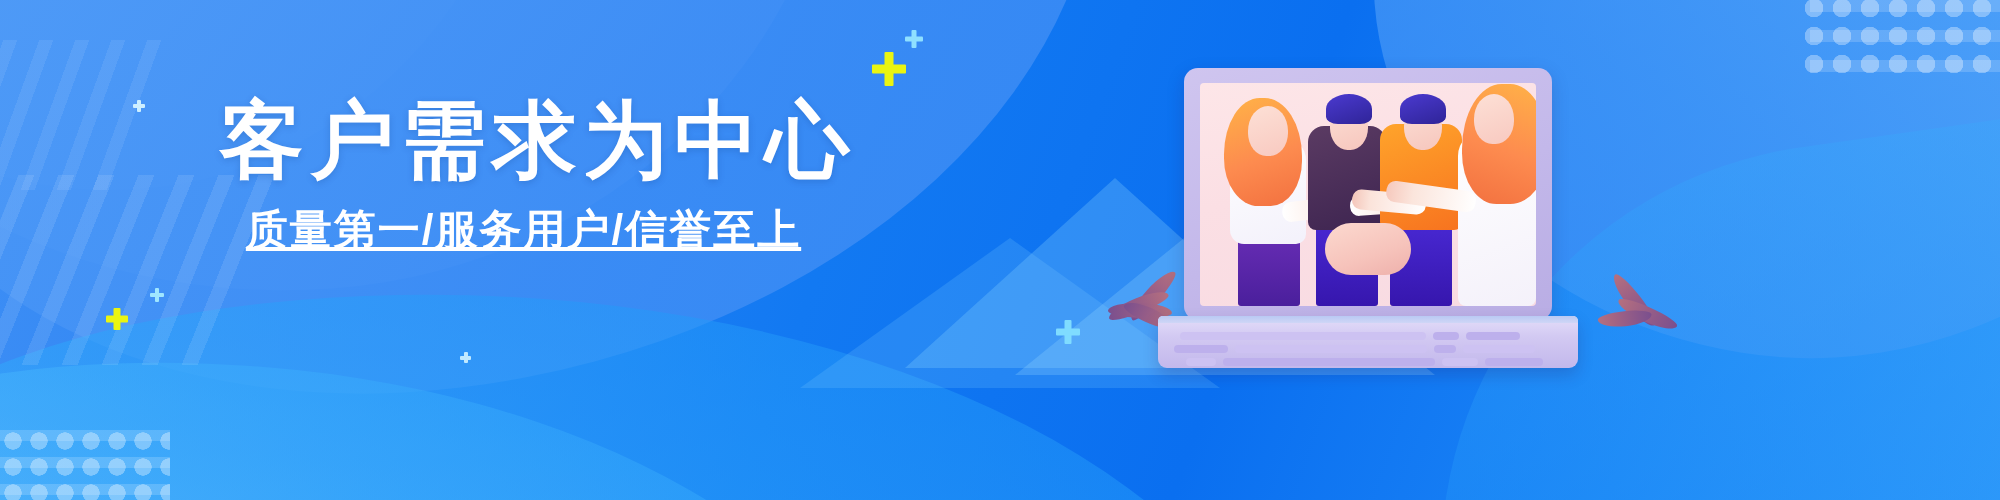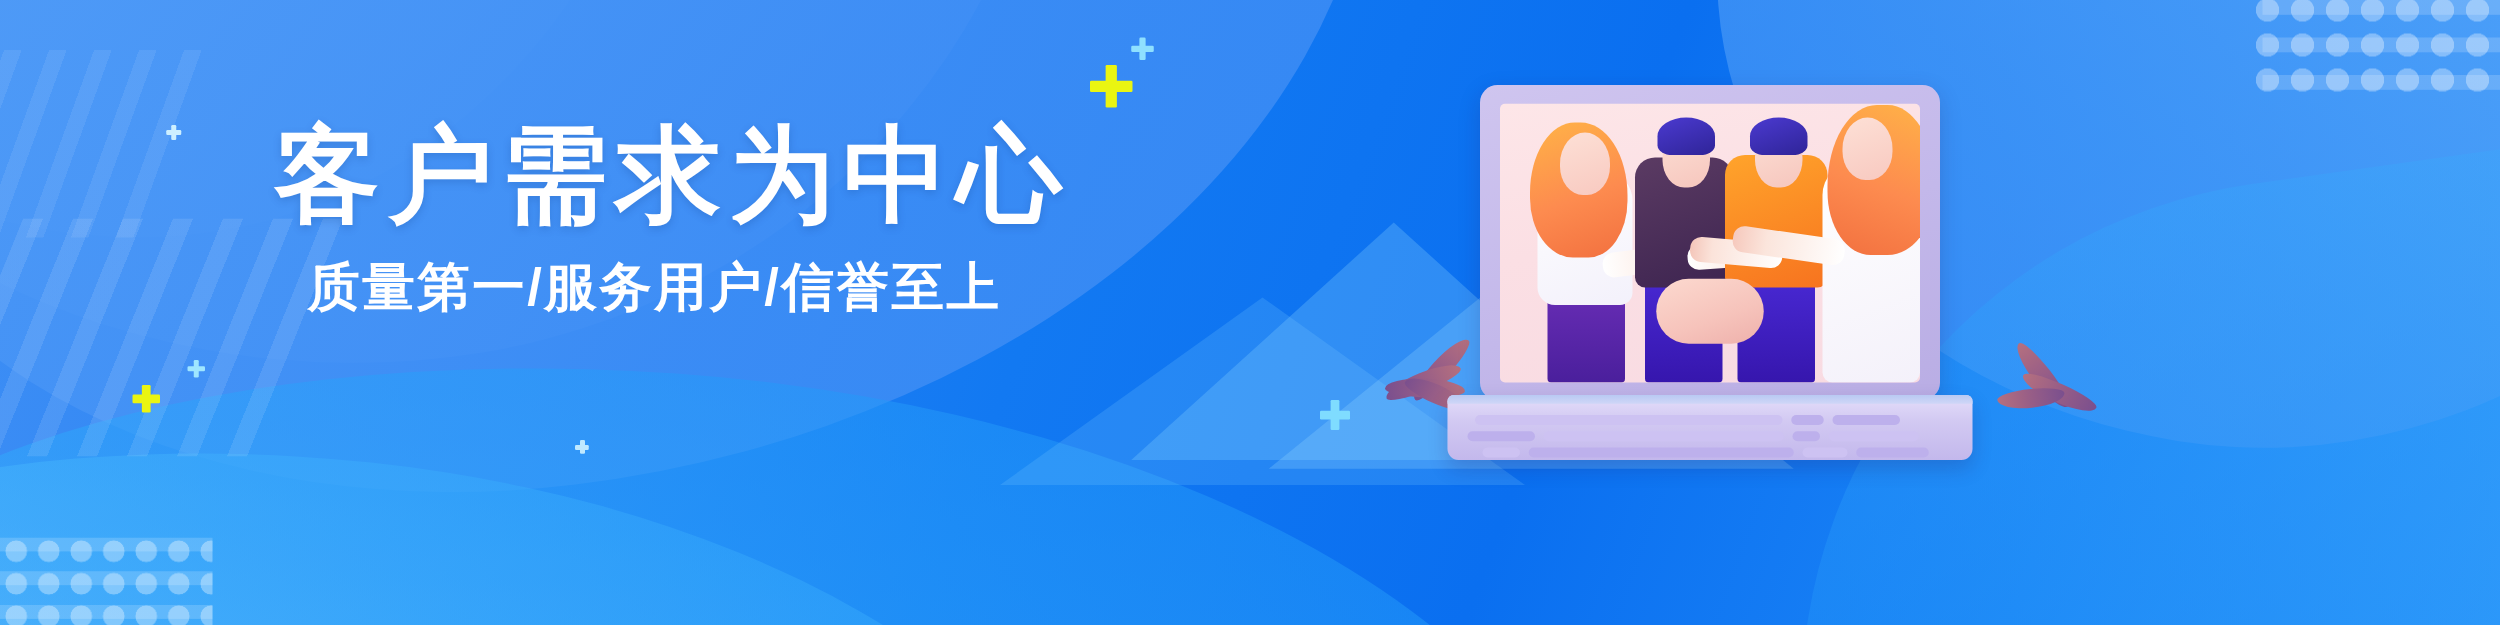--- a/index.html
+++ b/index.html
@@ -136,20 +136,21 @@
     padding-left:46px;
   }
   .subline{
     margin:22px 0 0 17px;
     color:#ffffff;
     font-size:42px;
     font-weight:bold;
     letter-spacing:2px;
     line-height:1.1;
     white-space:nowrap;
+    text-decoration:underline;
   }
 
   
   .laptop{position:absolute;left:1158px;top:68px;width:420px;height:300px;}
   .lid{
     position:absolute;left:26px;top:0;width:368px;height:252px;
     background:linear-gradient(160deg,#cfc5ef 0%,#c3b8ea 55%,#b9ade4 100%);
     border-radius:14px;
     box-shadow:0 6px 18px rgba(40,20,90,.18);
   }

